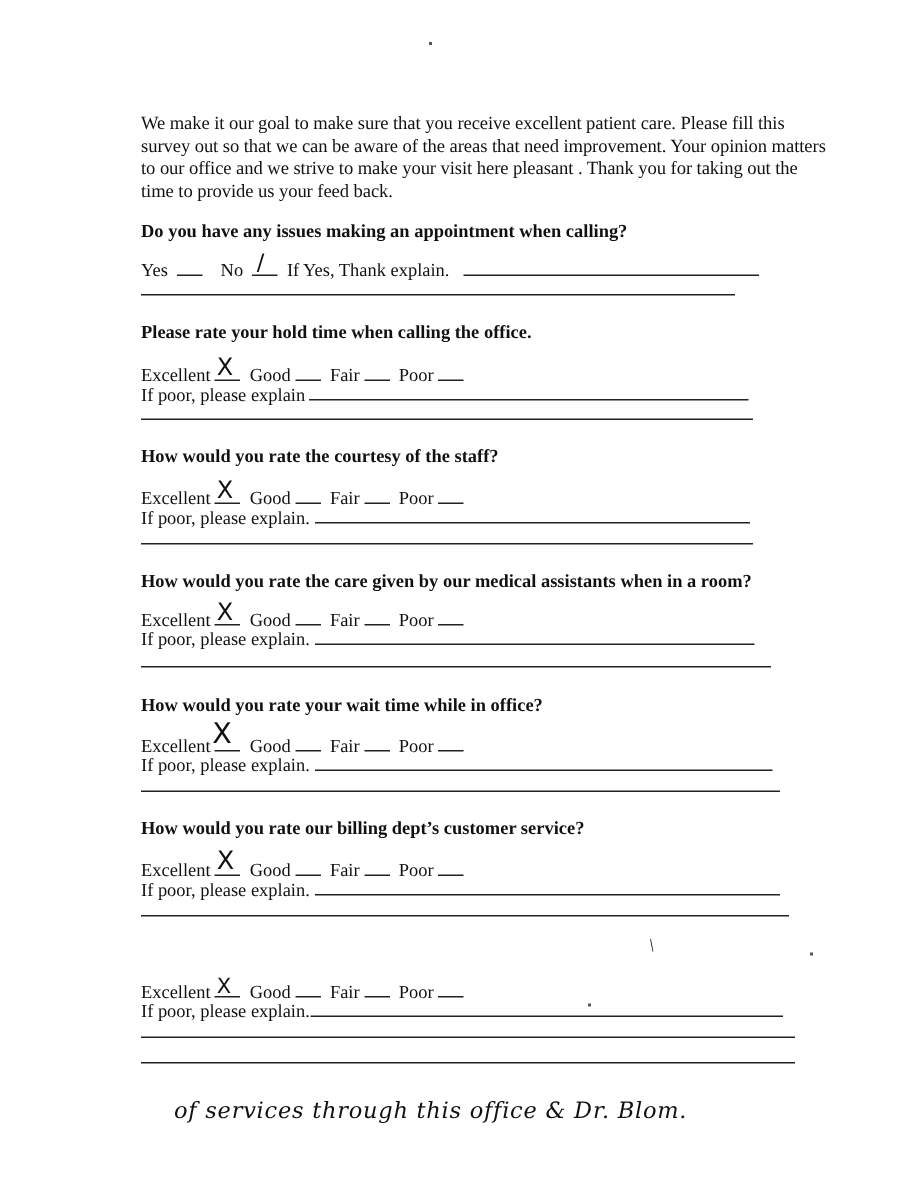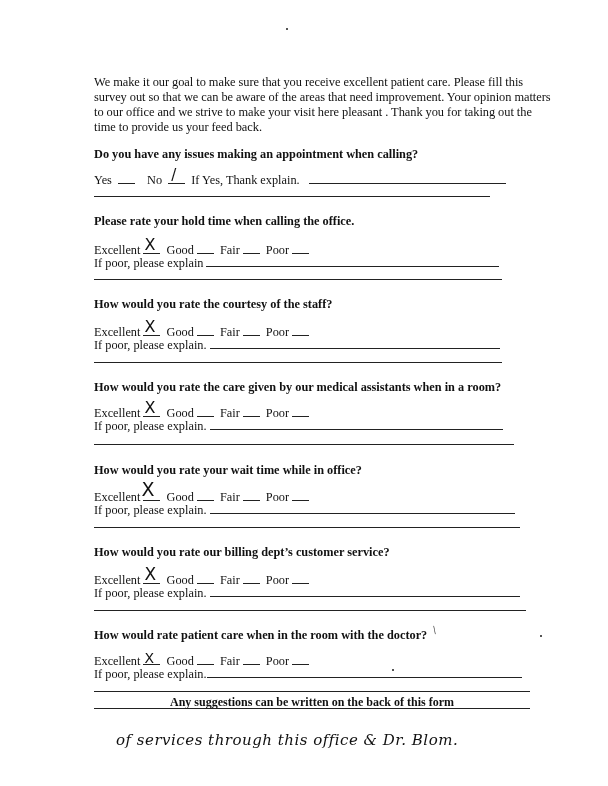--- a/index.html
+++ b/index.html
@@ -117,33 +117,31 @@
     <span>Excellent</span><span class="blank"><span class="mark" style="font-size:17px;top:-7px;">X</span></span>
     <span>Good</span><span class="blank"></span>
     <span>Fair</span><span class="blank"></span>
     <span>Poor</span><span class="blank"></span>
   </div>
   <div class="row" style="top:579px;">
     <span>If  poor, please explain.</span><span class="inline-line" style="width:310px;"></span>
   </div>
   <div class="line" style="left:94px;top:603px;width:432px;"></div>
 
-  <div class="q" style="top:621px;">How would rate patient care when in the room with the doctor?</div>
   <div class="tick-mark" style="left:433px;top:616px;">/</div>
   <div class="row" style="top:647px;">
     <span>Excellent</span><span class="blank"><span class="mark" style="font-size:14px;top:-4px;">X</span></span>
     <span>Good</span><span class="blank"></span>
     <span>Fair</span><span class="blank"></span>
     <span>Poor</span><span class="blank"></span>
   </div>
   <div class="row" style="top:660px;">
     <span>If poor,  please explain.</span><span class="inline-line" style="width:315px;margin-left:0;"></span>
   </div>
   <div class="line" style="left:94px;top:684px;width:436px;"></div>
 
-  <div class="footer-note">Any suggestions can be written on the back of this form</div>
   <div class="line" style="left:94px;top:701px;width:436px;border-top-width:1.6px;"></div>
 
   <div class="hand" style="left:116px;top:724px;">of services through this office &amp; Dr. Blom.</div>
 
   <div class="speck" style="left:540px;top:628px;width:2px;height:2px;"></div>
   <div class="speck" style="left:392px;top:662px;"></div>
 </div>
 
 </body></html>

